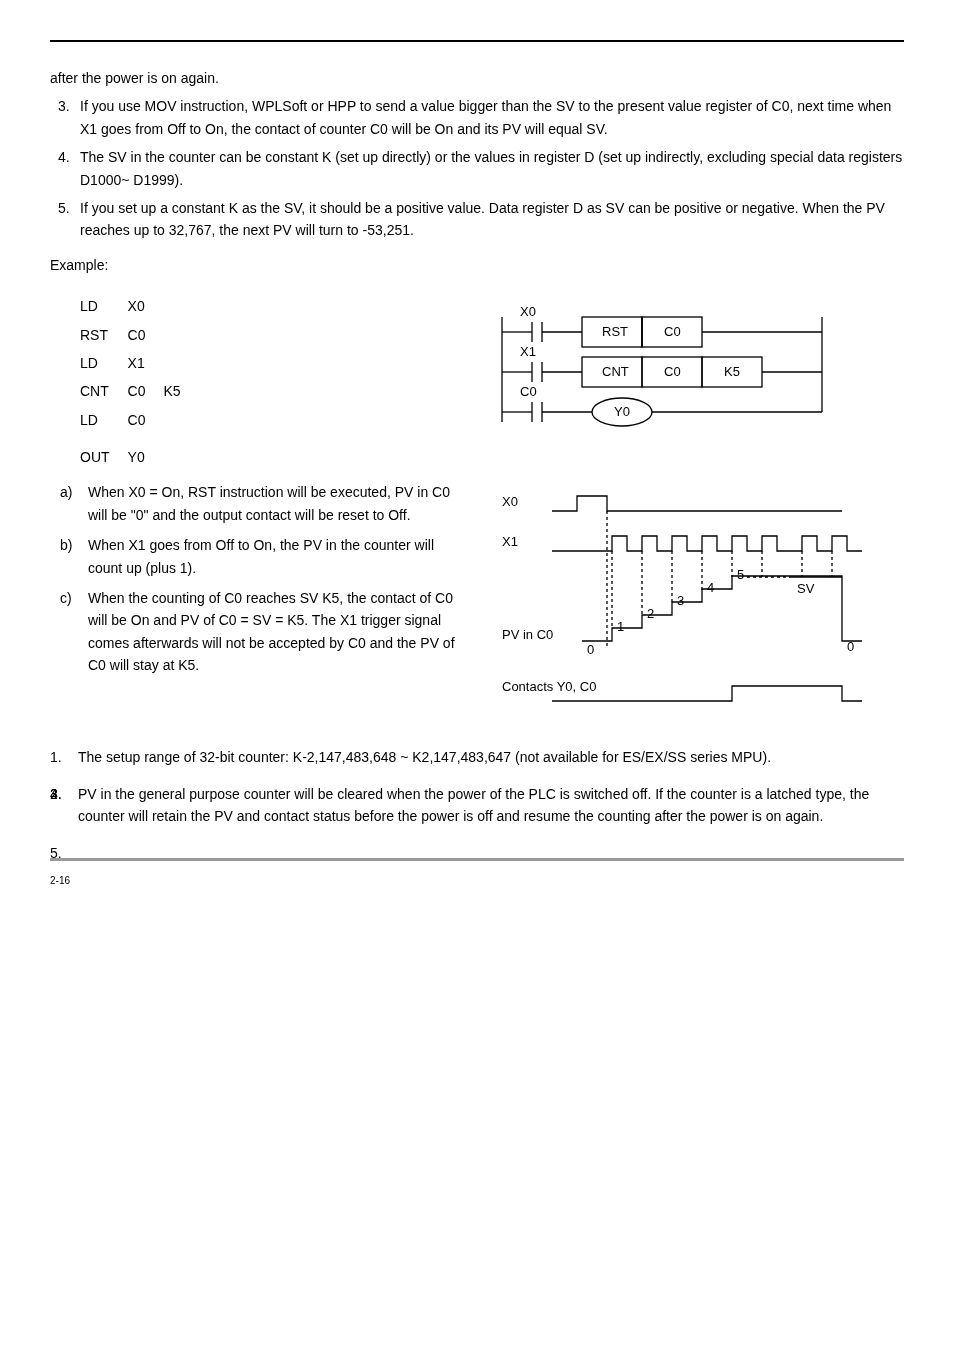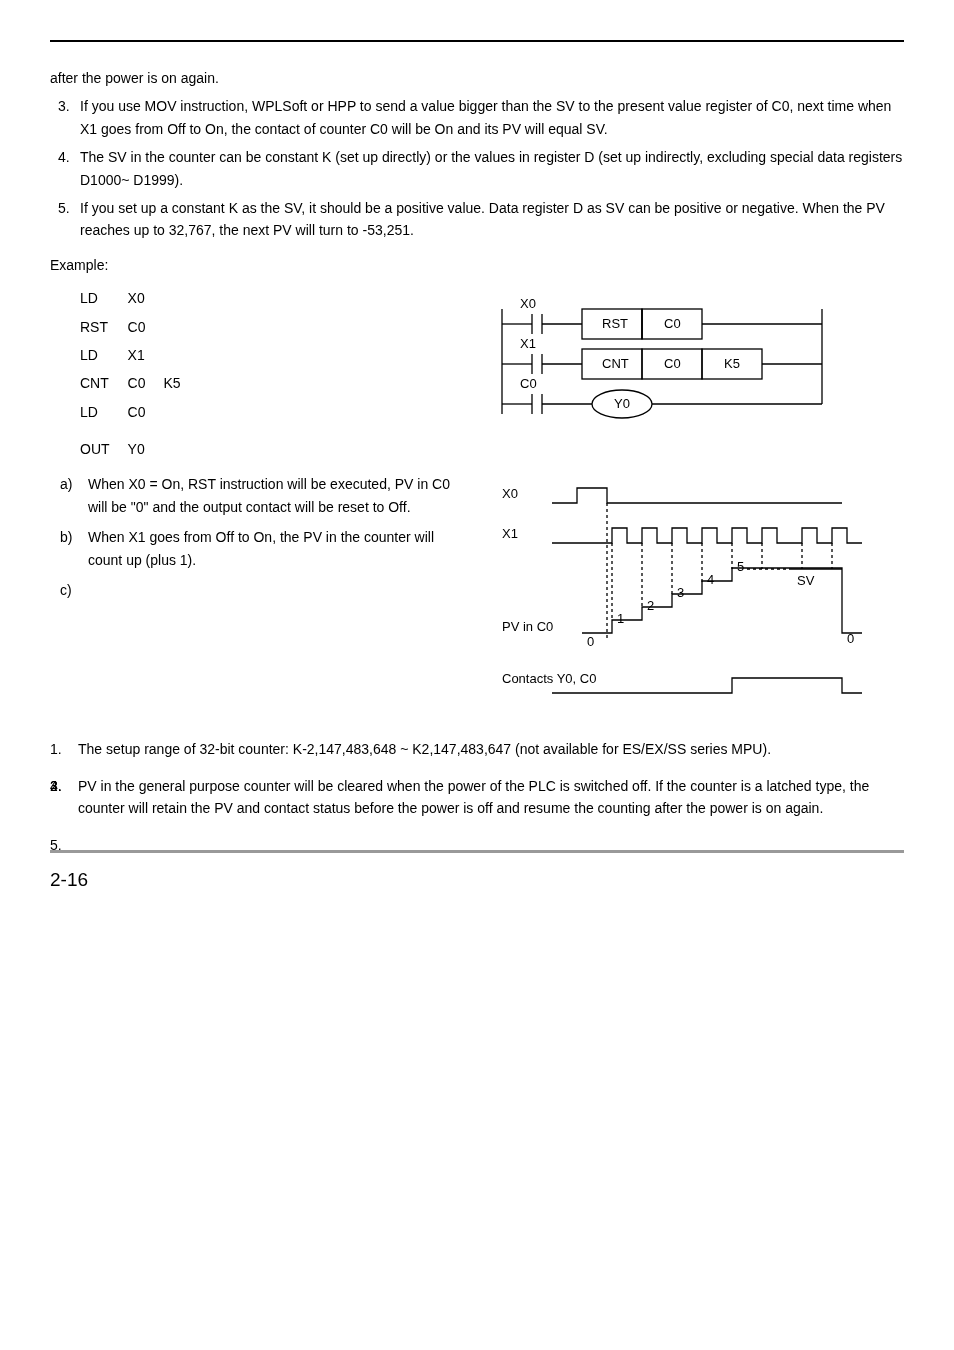--- a/index.html
+++ b/index.html
@@ -34,21 +34,21 @@
     margin-bottom: 6px;
     padding-left: 22px;
     position: relative;
   }
   ol.numbered > li .num {
     position: absolute;
     left: 0;
   }
   .example-label {
     margin-top: 12px;
-    margin-bottom: 8px;
+    margin-bottom: 16px;
   }
   .two-col {
     display: flex;
     align-items: flex-start;
   }
   .left-col {
     width: 50%;
     padding-right: 10px;
   }
   .right-col {
@@ -87,21 +87,21 @@
   ol.numbered2 > li {
     margin-bottom: 14px;
     padding-left: 28px;
     position: relative;
   }
   ol.numbered2 > li .num {
     position: absolute;
     left: 0;
   }
   .page-num {
-    font-size: 19px;
+    font-size: 10px;
     margin-top: 12px;
   }
 </style>
 </head>
 <body>
 
 <div class="top-rule"></div>
 
 <div class="content-block">after the power is on again.</div>
 
@@ -195,21 +195,21 @@
       </g>
     </svg>
   </div>
 </div>
 
 <div class="two-col">
   <div class="left-col">
     <ol class="lettered">
       <li><span class="letter">a)</span><span>When X0 = On, RST instruction will be executed, PV in C0 will be "0" and the output contact will be reset to Off.</span></li>
       <li><span class="letter">b)</span><span>When X1 goes from Off to On, the PV in the counter will count up (plus 1).</span></li>
-      <li><span class="letter">c)</span></li>
+      <li><span class="letter">c)</span><span>When the counting of C0 reaches SV K5, the contact of C0 will be On and PV of C0 = SV = K5. The X1 trigger signal comes afterwards will not be accepted by C0 and the PV of C0 will stay at K5.</span></li>
     </ol>
   </div>
   <div class="right-col">
     <svg width="420" height="250" viewBox="0 0 420 250">
       <g stroke="#000" stroke-width="1.3" fill="none">
 
         <path d="M 70 40 L 95 40 L 95 25 L 125 25 L 125 40 L 360 40"></path>
 
         <path d="M 70 80 L 130 80 L 130 65 L 145 65 L 145 80 L 160 80 L 160 65 L 175 65 L 175 80
                  L 190 80 L 190 65 L 205 65 L 205 80 L 220 80 L 220 65 L 235 65 L 235 80

